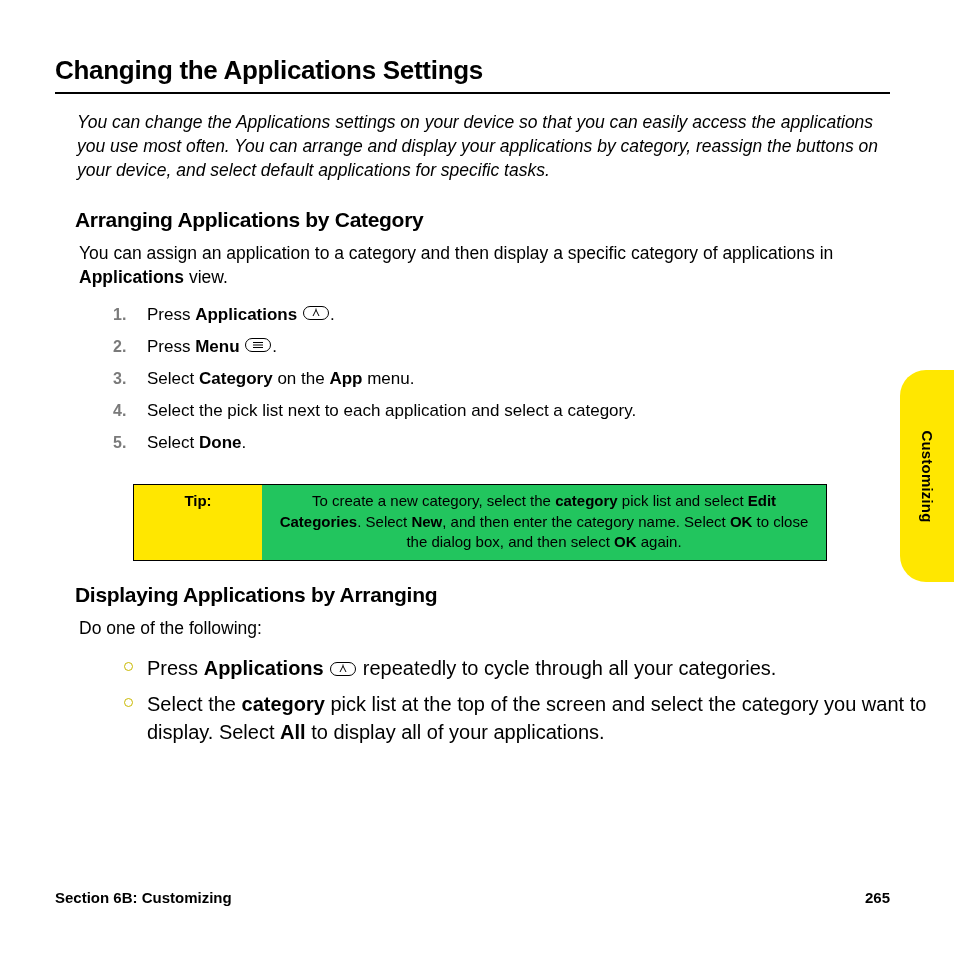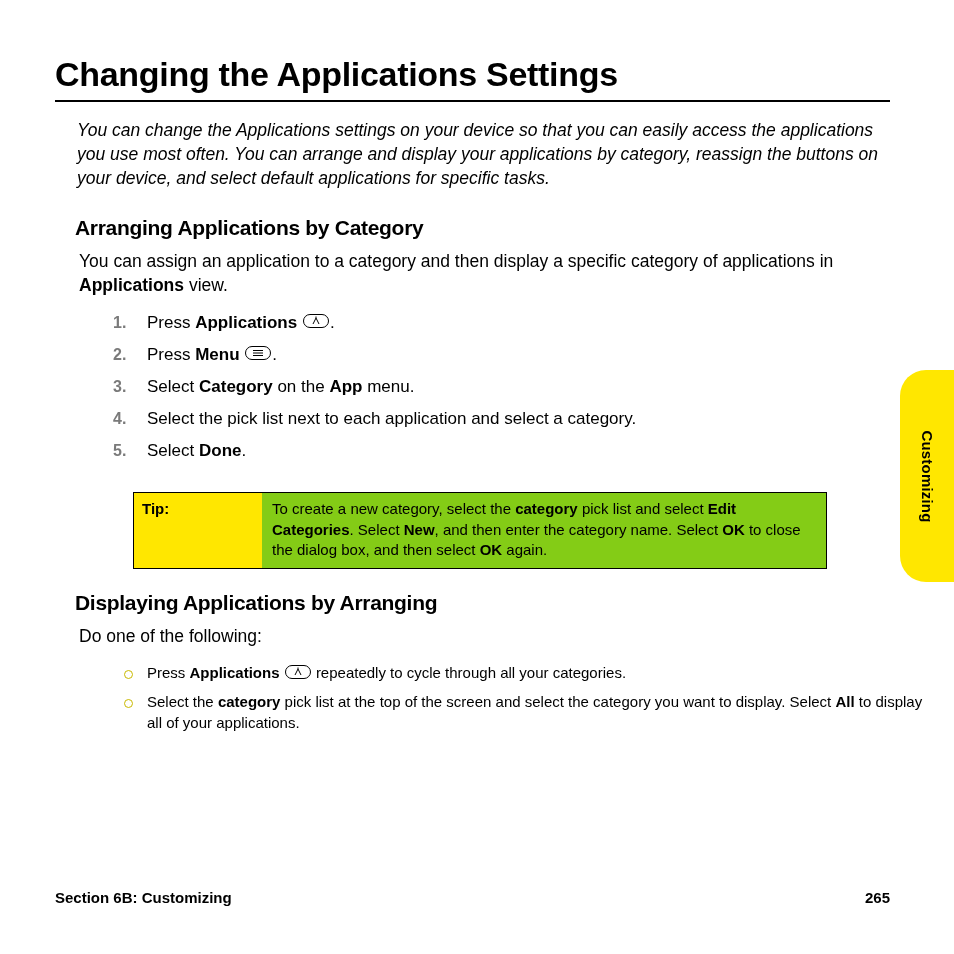--- a/index.html
+++ b/index.html
@@ -9,21 +9,21 @@
     font-family:"Segoe UI",Arial,Helvetica,sans-serif;
     color:#000;
     position:relative;
     box-sizing:border-box;
   }
   .page{
     position:absolute;
     left:55px; top:55px; width:835px; height:840px;
   }
   h1.page-title{
-    font-size:34px;
+    font-size:26px;
     font-weight:700;
     margin:0 0 6px 0;
     letter-spacing:-0.3px;
   }
   .rule{
     border:none;
     border-top:2px solid #000;
     margin:0 0 16px 0;
   }
   .intro{
@@ -73,43 +73,44 @@
     vertical-align:middle;
     margin:0 1px;
   }
   .tip-box{
     display:flex;
     border:1px solid #000;
     margin:4px 0 22px 78px;
     width:692px;
     font-size:15px;
     line-height:1.35;
+    text-align:center;
   }
   .tip-label{
     width:128px;
     background:#ffe700;
     font-weight:700;
     padding:6px 8px;
     box-sizing:border-box;
     font-size:15px;
   }
   .tip-body{
     flex:1;
-    background:#84cc16;
+    background:#22c55e;
     padding:6px 10px 8px 10px;
     box-sizing:border-box;
   }
   ul.bullets{
     margin:0 0 0 0;
     padding:0 0 0 64px;
     list-style:none;
   }
   ul.bullets>li{
     position:relative;
-    font-size:15px;
+    font-size:20px;
     line-height:1.38;
     margin:0 0 8px 0;
     padding-left:28px;
     width:780px;
   }
   ul.bullets>li::before{
     content:"";
     position:absolute;
     left:5px;
     top:7px;

